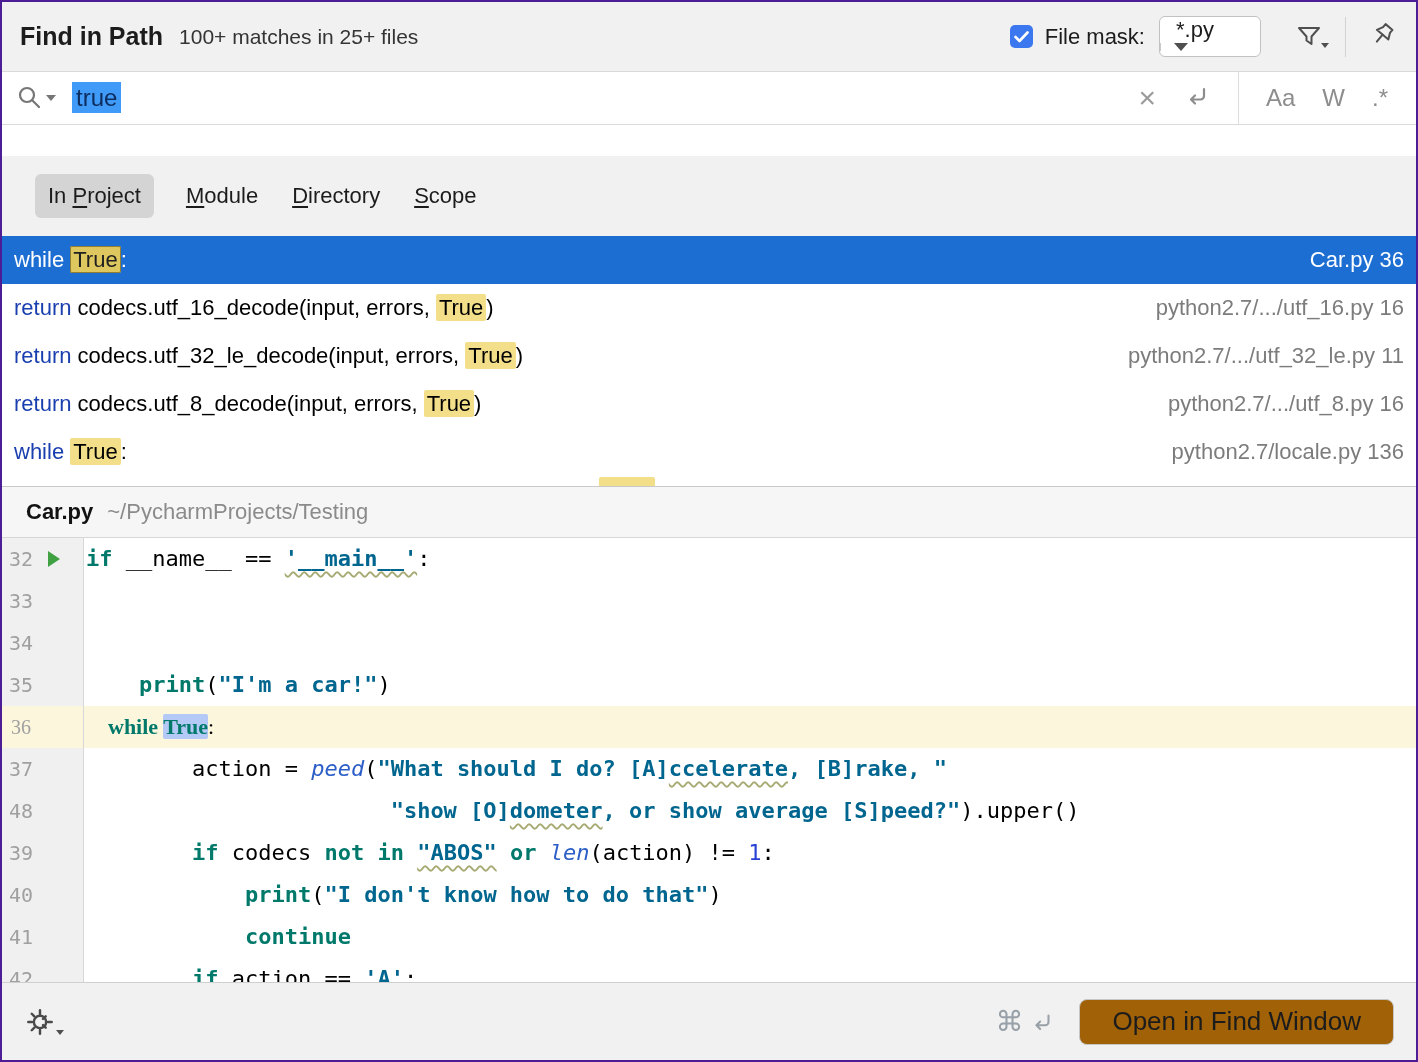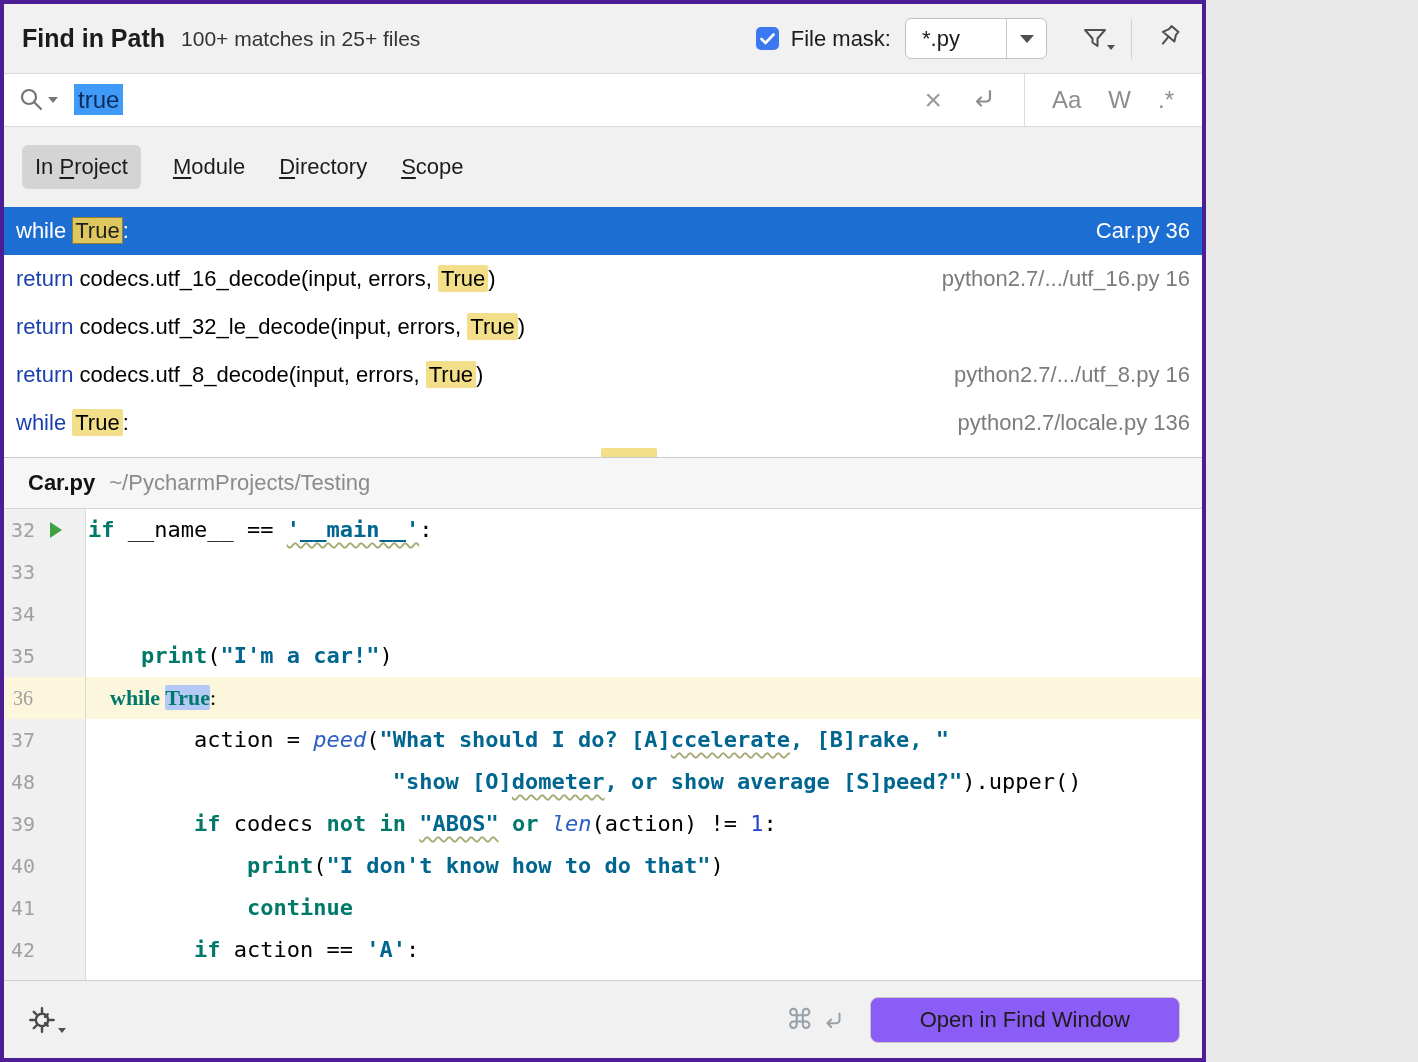--- a/index.html
+++ b/index.html
@@ -1,30 +1,30 @@
 <!DOCTYPE html>
 <html><head>
 <meta charset="utf-8">
 <style>
   * { margin:0; padding:0; box-sizing:border-box; }
   body { font-family:"Liberation Sans", sans-serif; background:#e8e8e8; }
-  .window{ width:1206px; height:1062px; background:#fff; border:4px solid #4c1d95;
+  .window{ width:1418px; height:1062px; background:#fff; border:2px solid #4c1d95;
            display:flex; flex-direction:column; overflow:hidden; position:relative; }
 
   
   .titlebar{ height:69px; background:#f1f1f1; display:flex; align-items:center;
              padding:0 18px; flex:none; }
   .title{ font-size:25px; font-weight:bold; color:#1c1c1c; }
   .summary{ font-size:21px; color:#343434; margin-left:16px; }
   .titlebar-right{ margin-left:auto; display:flex; align-items:center; }
   .checkbox{ width:23px; height:23px; border-radius:5px; background:#3b77ee;
              display:flex; align-items:center; justify-content:center; flex:none; }
   .tb-label{ font-size:22px; color:#1c1c1c; margin:0 14px 0 12px; }
-  .combo{ display:flex; align-items:center; height:41px; background:#fff;
-          border:1px solid #c2c2c2; border-radius:6px; overflow:hidden; }
+  .combo{ display:flex; align-items:flex-end; height:41px; background:#fff;
+          border:1px solid #c2c2c2; border-radius:6px; overflow:hidden;flex-direction:column; }
   .combo-text{ padding:0 16px; font-size:22px; color:#1c1c1c; min-width:100px; }
   .combo-arrow{ width:40px; align-self:stretch; border-left:1px solid #c9c9c9;
                 display:flex; align-items:center; justify-content:center; }
   .tri-down{ width:0; height:0; border-left:7px solid transparent; border-right:7px solid transparent;
              border-top:8px solid #4f4f4f; }
   .icon-btn{ display:flex; align-items:center; justify-content:center; position:relative; }
   .filter-wrap{ margin-left:34px; }
   .tb-vsep{ width:1px; height:40px; background:#d2d2d2; margin:0 22px; }
   .mini-caret{ width:0; height:0; border-left:4px solid transparent; border-right:4px solid transparent;
                border-top:5px solid #4f4f4f; position:absolute; right:-6px; bottom:2px; }
@@ -35,21 +35,21 @@
   .search-icon-wrap{ display:flex; align-items:center; padding:0 8px 0 14px; gap:2px; }
   .query{ font-size:24px; margin-left:8px; }
   .seltext{ background:#3f9bf7; color:#0d2b5c; padding:2px 4px; }
   .search-actions{ margin-left:auto; display:flex; align-items:center; height:100%; gap:27px; padding-right:28px; }
   .clear-x{ font-size:30px; color:#9b9b9b; line-height:1; }
   .toggle{ font-size:24px; color:#8d8d8d; }
   .sr-vsep{ width:1px; height:53px; background:#dcdcdc; }
 
   
   .tabsrow{ height:80px; background:#f1f1f1; display:flex; align-items:center;
-            padding:0 18px; gap:30px; flex:none; }
+            padding:0 33px; gap:30px; flex:none;margin-top:31px; }
   .tab{ font-size:22px; color:#1c1c1c; padding:9px 2px; }
   .tab.selected{ background:#d4d4d4; border-radius:6px; padding:9px 13px; }
   .tab .mn{ text-decoration:underline; text-underline-offset:3px; }
 
   
   .results{ flex:none; background:#fff; }
   .result-row{ height:48px; display:flex; align-items:center; padding:0 12px; font-size:22px; }
   .result-code{ white-space:pre; color:#000; }
   .result-code .kw{ color:#1a3fae; }
   .result-code .match{ background:#f3df8a; border-radius:2px; padding:1px 3px; }
@@ -84,22 +84,22 @@
   .w{ text-decoration-line:underline; text-decoration-style:wavy; text-decoration-color:#a7aa72;
       text-decoration-thickness:2px; text-underline-offset:5px; text-decoration-skip-ink:none; }
   .sel{ background:#b5c9f7; border-radius:2px; }
 
   
   .footer{ height:78px; background:#f1f1f1; border-top:1px solid #cfcfcf; display:flex; align-items:center;
            padding:0 22px; flex:none; }
   .gear-wrap{ display:flex; align-items:flex-end; position:relative; }
   .footer-right{ margin-left:auto; display:flex; align-items:center; gap:24px; }
   .shortcut{ display:flex; align-items:center; gap:6px; color:#98a0a8; font-size:28px; }
-  .open-btn{ height:46px; padding:0 49px; background:#8b5cf6; border:1px solid #c6c6c6; border-radius:8px;
-             font-size:22px; color:#1c1c1c; font-family:"Liberation Sans",sans-serif; }
+  .open-btn{ height:46px; padding:0 32px; background:#a16207; border:1px solid #c6c6c6; border-radius:8px;
+             font-size:26px; color:#1c1c1c; font-family:"Liberation Sans",sans-serif; }
 </style>
 </head>
 <body>
 
 <div class="window">
 
   <div class="titlebar">
     <span class="title">Find in Path</span>
     <span class="summary">100+ matches in 25+ files</span>
     <div class="titlebar-right">
@@ -169,20 +169,21 @@
       <div class="result-row selected">
         <div class="result-code"><span class="kw">while </span><span class="match">True</span><span>:</span></div>
         <div class="result-ref">Car.py 36</div>
       </div>
       <div class="result-row">
         <div class="result-code"><span class="kw">return </span><span>codecs.utf_16_decode(input, errors, </span><span class="match">True</span><span>)</span></div>
         <div class="result-ref">python2.7/.../utf_16.py 16</div>
       </div>
       <div class="result-row">
         <div class="result-code"><span class="kw">return </span><span>codecs.utf_32_le_decode(input, errors, </span><span class="match">True</span><span>)</span></div>
+        <div class="result-ref">python2.7/.../utf_32_le.py 11</div>
       </div>
       <div class="result-row">
         <div class="result-code"><span class="kw">return </span><span>codecs.utf_8_decode(input, errors, </span><span class="match">True</span><span>)</span></div>
         <div class="result-ref">python2.7/.../utf_8.py 16</div>
       </div>
       <div class="result-row">
         <div class="result-code"><span class="kw">while </span><span class="match">True</span><span>:</span></div>
         <div class="result-ref">python2.7/locale.py 136</div>
       </div>
     </div>

